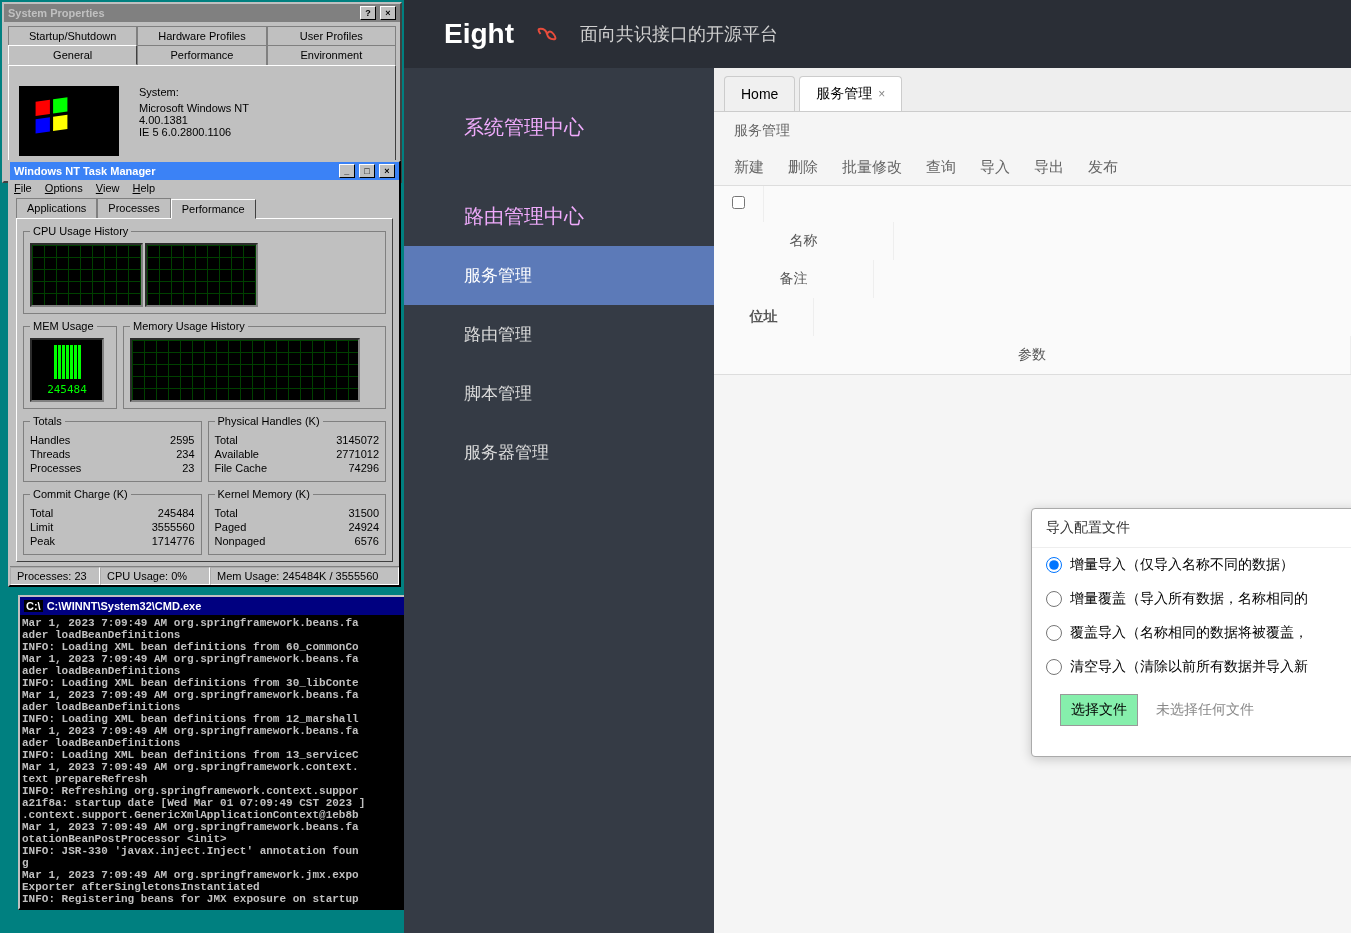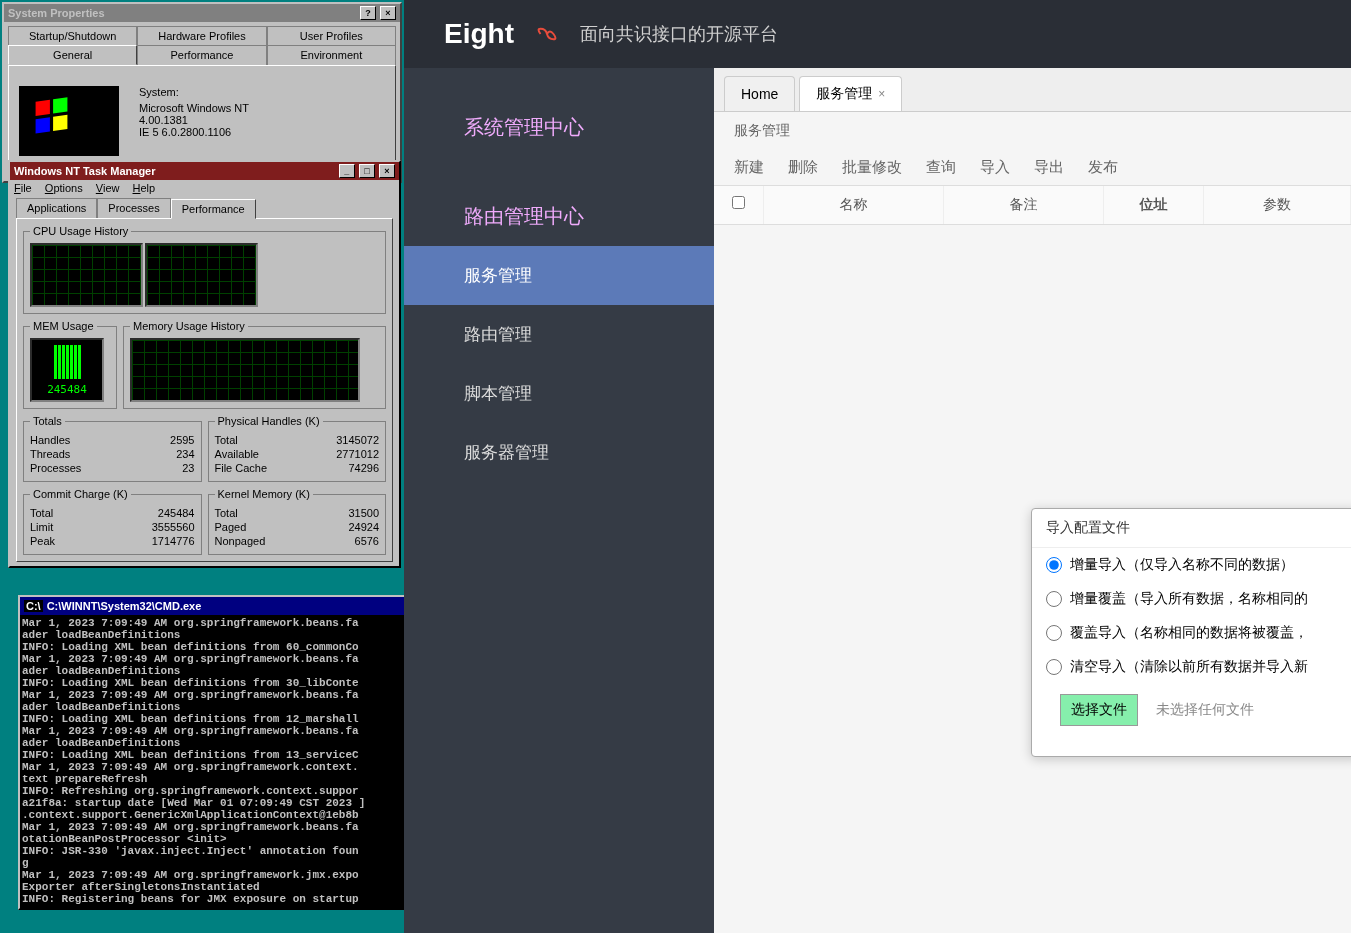--- a/index.html
+++ b/index.html
@@ -1,21 +1,21 @@
 <!DOCTYPE html>
 <html><head>
 <meta charset="utf-8">
 <style>
 * { box-sizing: border-box; margin: 0; padding: 0; font-family: Tahoma, Arial, sans-serif; }
 body { width: 1351px; height: 933px; position: relative; background: #008080; overflow: hidden; }
 
 
 .sysprops { position: absolute; left: 2px; top: 2px; width: 400px; background: #c0c0c0; border: 2px solid #c0c0c0; border-right-color:#404040; border-bottom-color:#404040; }
 .titlebar { background: #808080; color:#c0c0c0; font-size:11px; font-weight:bold; padding:2px 4px; display:flex; justify-content:space-between; align-items:center; height:18px;}
-.titlebar.active{ background:#7f1d1d; color:#fff;}
+.titlebar.active{ background:#3b82f6; color:#fff;}
 .titlebtns span{ display:inline-block; width:16px;height:14px;background:#c0c0c0;border:1px solid #fff;border-right-color:#000;border-bottom-color:#000;font-size:9px;text-align:center;line-height:12px;color:#000;margin-left:1px;}
 .tabs { display:flex; margin:4px 4px 0 4px; font-size:11px;}
 .tabs .row{display:flex;width:100%;}
 .tab{ flex:1; text-align:center; padding:3px 6px; background:#c0c0c0; border:1px solid #808080; border-bottom:none; cursor:default;}
 .tab.active{ background:#c0c0c0; border:1px solid #fff; border-right-color:#404040; border-bottom:1px solid #c0c0c0; position:relative; z-index:2;}
 .syscontent{ padding:20px 10px; font-size:11px; display:flex; gap:20px; border:1px solid #fff; border-right-color:#404040; border-bottom-color:#404040; margin:0 4px 4px 4px; background:#c0c0c0;}
 .winlogo{width:100px;height:70px;background:#000; display:flex;align-items:center;justify-content:center;}
 .winlogo svg{width:70px;height:50px;}
 
 
@@ -60,21 +60,21 @@
 .esideitem{color:#ddd;font-size:17px;padding:18px 60px;cursor:pointer;}
 .esideitem.active{background:#5c7ab8;color:#fff;}
 .emain{flex:1;background:#f5f5f5;position:relative;}
 .etabs{background:#eee;padding:8px 10px 0 10px;display:flex;gap:4px;border-bottom:1px solid #ccc;}
 .etab{background:#fff;border:1px solid #ccc;border-bottom:none;padding:8px 16px;font-size:14px;border-radius:4px 4px 0 0;display:flex;align-items:center;gap:6px;}
 .etab.inactive{background:#f0f0f0;}
 .etab .x{color:#888;font-size:12px;cursor:pointer;}
 .crumb{padding:10px 20px;color:#666;font-size:14px;}
 .toolbar{padding:8px 20px;display:flex;gap:24px;font-size:15px;color:#666;}
 .toolbar span{cursor:pointer;}
-.dgrid-head{display:flex;border-top:1px solid #ddd;border-bottom:1px solid #ddd;background:#fafafa;font-size:14px;color:#555;}
+.dgrid-head{display:flex;border-top:1px solid #ddd;border-bottom:1px solid #ddd;background:#fafafa;font-size:14px;color:#555;flex-direction:column;}
 .dgrid-head div{padding:10px 8px;text-align:center;border-right:1px solid #eee;}
 .dgrid-head .chk{width:50px;}
 .dgrid-head .c1{width:180px;}.dgrid-head .c2{width:160px;}.dgrid-head .c3{width:100px;font-weight:bold;}.dgrid-head .c4{flex:1;}
 
 
 .dialog{position:absolute;right:-10px;top:440px;width:330px;background:#fff;border:1px solid #aaa;border-radius:4px;box-shadow:0 2px 12px rgba(0,0,0,.2);font-size:14px;padding-bottom:20px;}
 .dtitle{padding:10px 14px;border-bottom:1px solid #eee;color:#333;}
 .dopt{padding:8px 14px;display:flex;align-items:center;gap:8px;}
 .dopt input{width:16px;height:16px;}
 .filebtn{margin:10px 14px;display:inline-block;border:1px solid #999;padding:6px 10px;background:#86efac;cursor:pointer;}
@@ -229,20 +229,25 @@
         <div class="kv">
             <span>Paged</span>
             <span>24924</span>
           </div>
         <div class="kv">
             <span>Nonpaged</span>
             <span>6576</span>
           </div>
       </fieldset>
     </div>
+  </div>
+  <div class="statusbar">
+    <div style="width:90px">Processes: 23</div>
+    <div style="width:110px">CPU Usage: 0%</div>
+    <div style="flex:1">Mem Usage: 245484K / 3555560</div>
   </div>
 </div>
 
 <div class="cmd">
   <div class="titlebar active">
     <span><span style="background:#000;color:#fff;padding:0 2px;margin-right:4px;">C:\</span><span>C:\WINNT\System32\CMD.exe</span></span>
   </div>
   <div class="cmdtext">Mar 1, 2023 7:09:49 AM org.springframework.beans.fa
 ader loadBeanDefinitions
 INFO: Loading XML bean definitions from 60_commonCo

